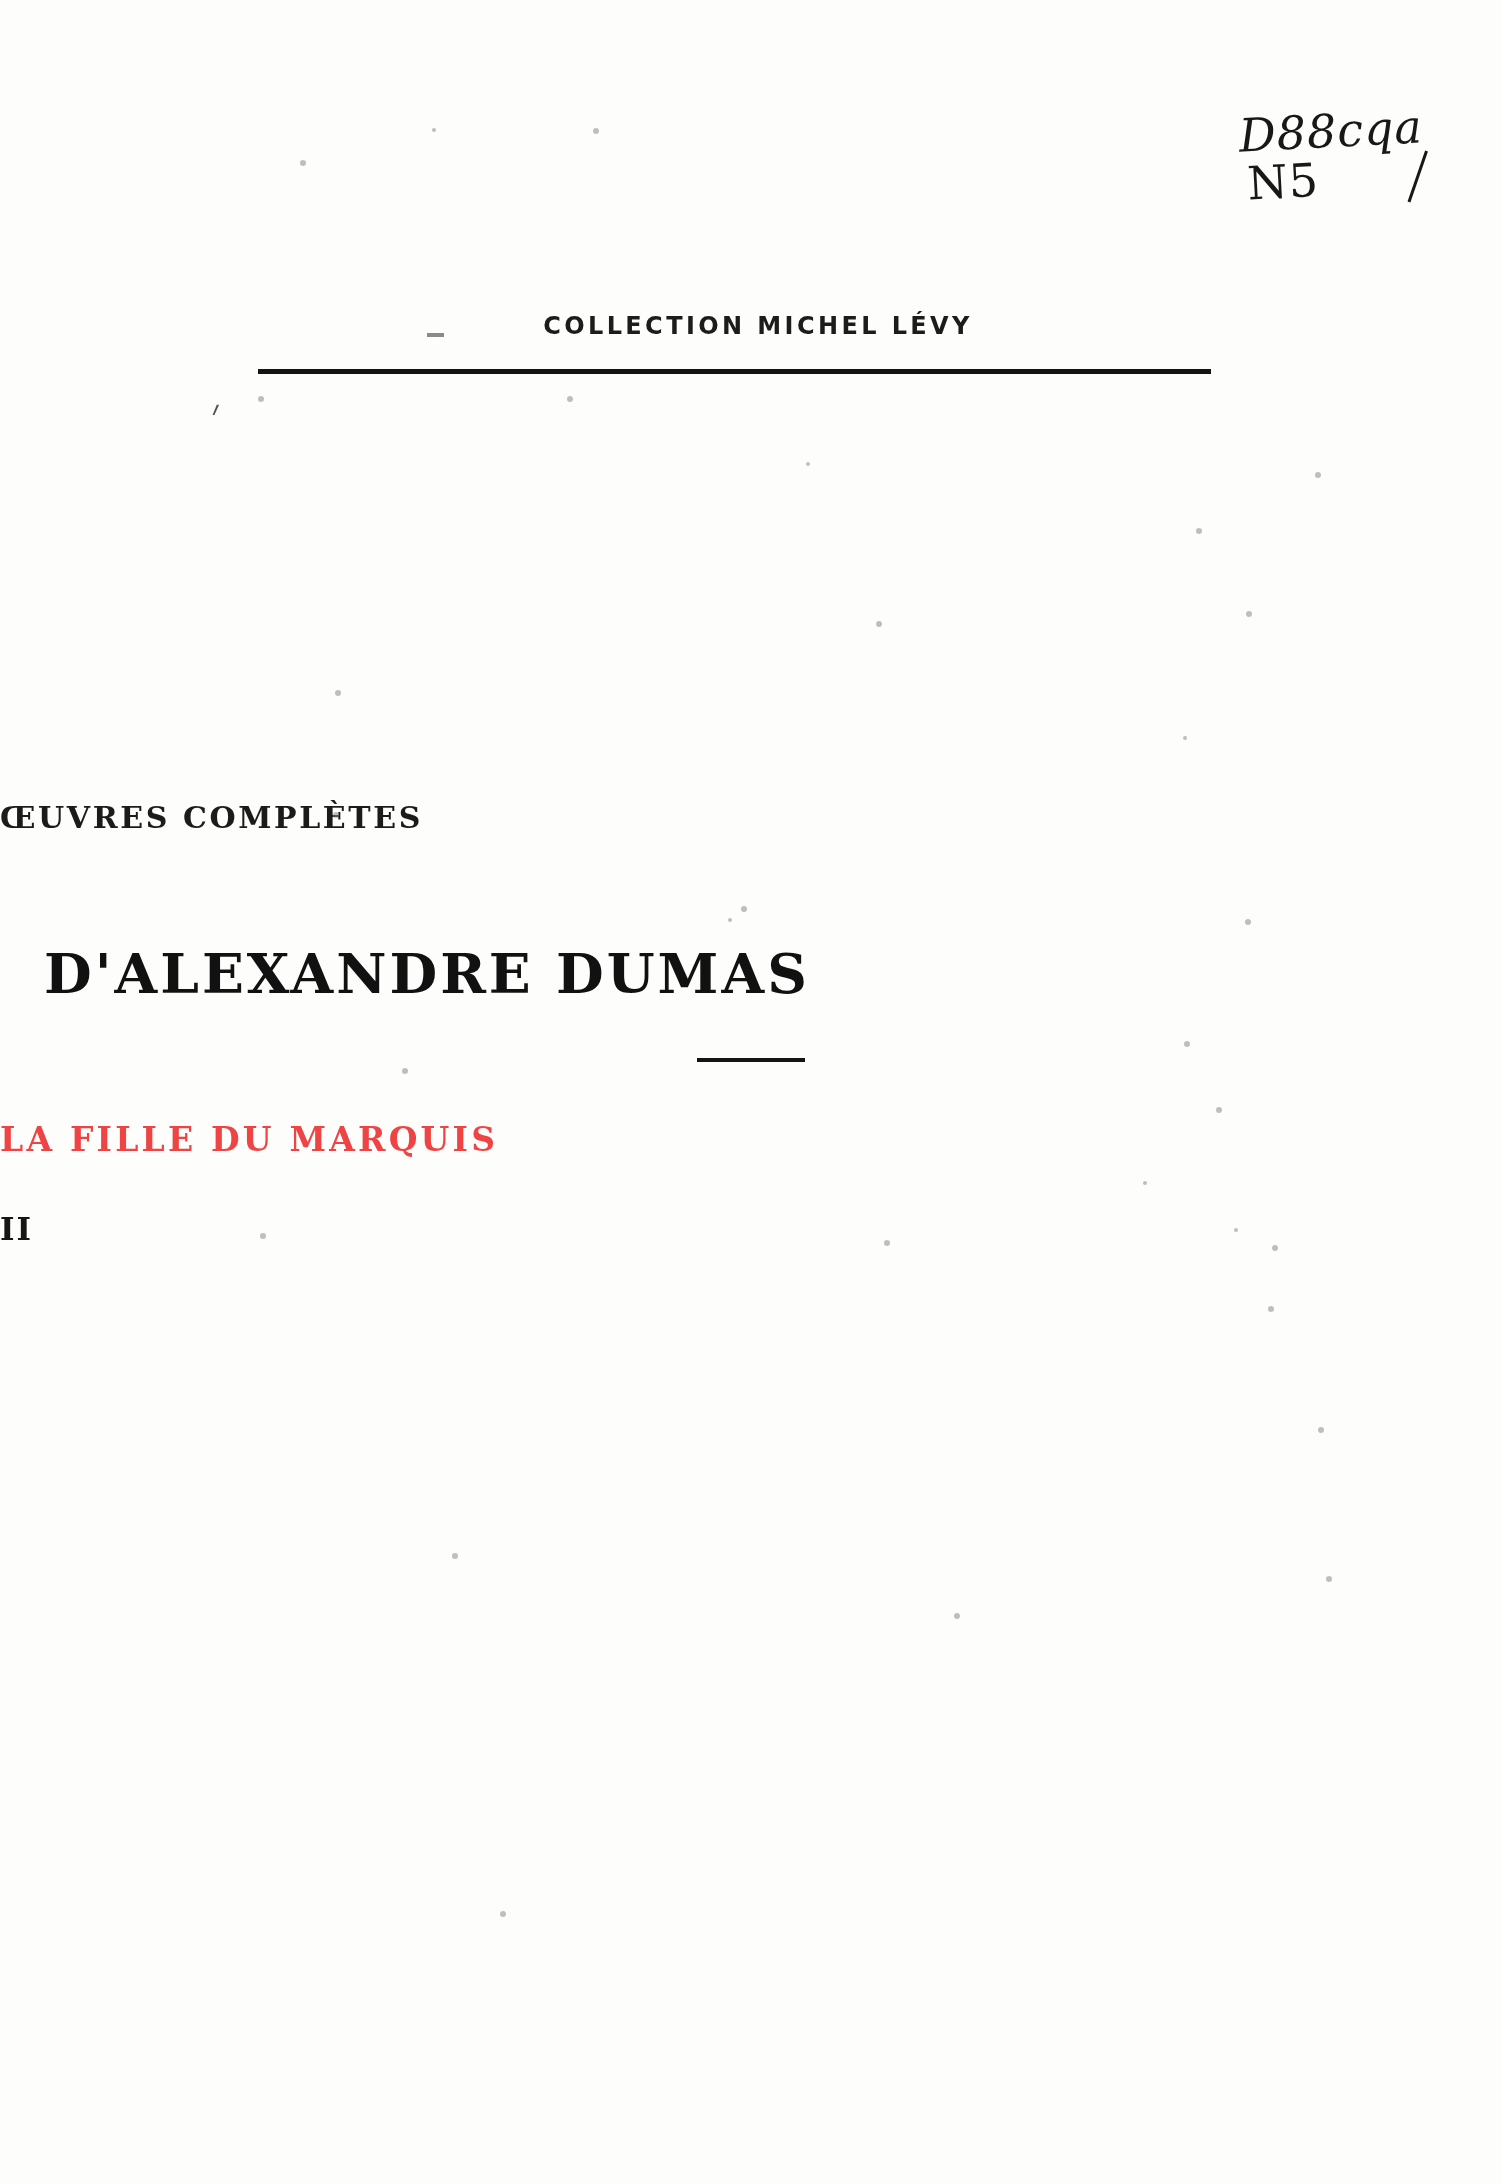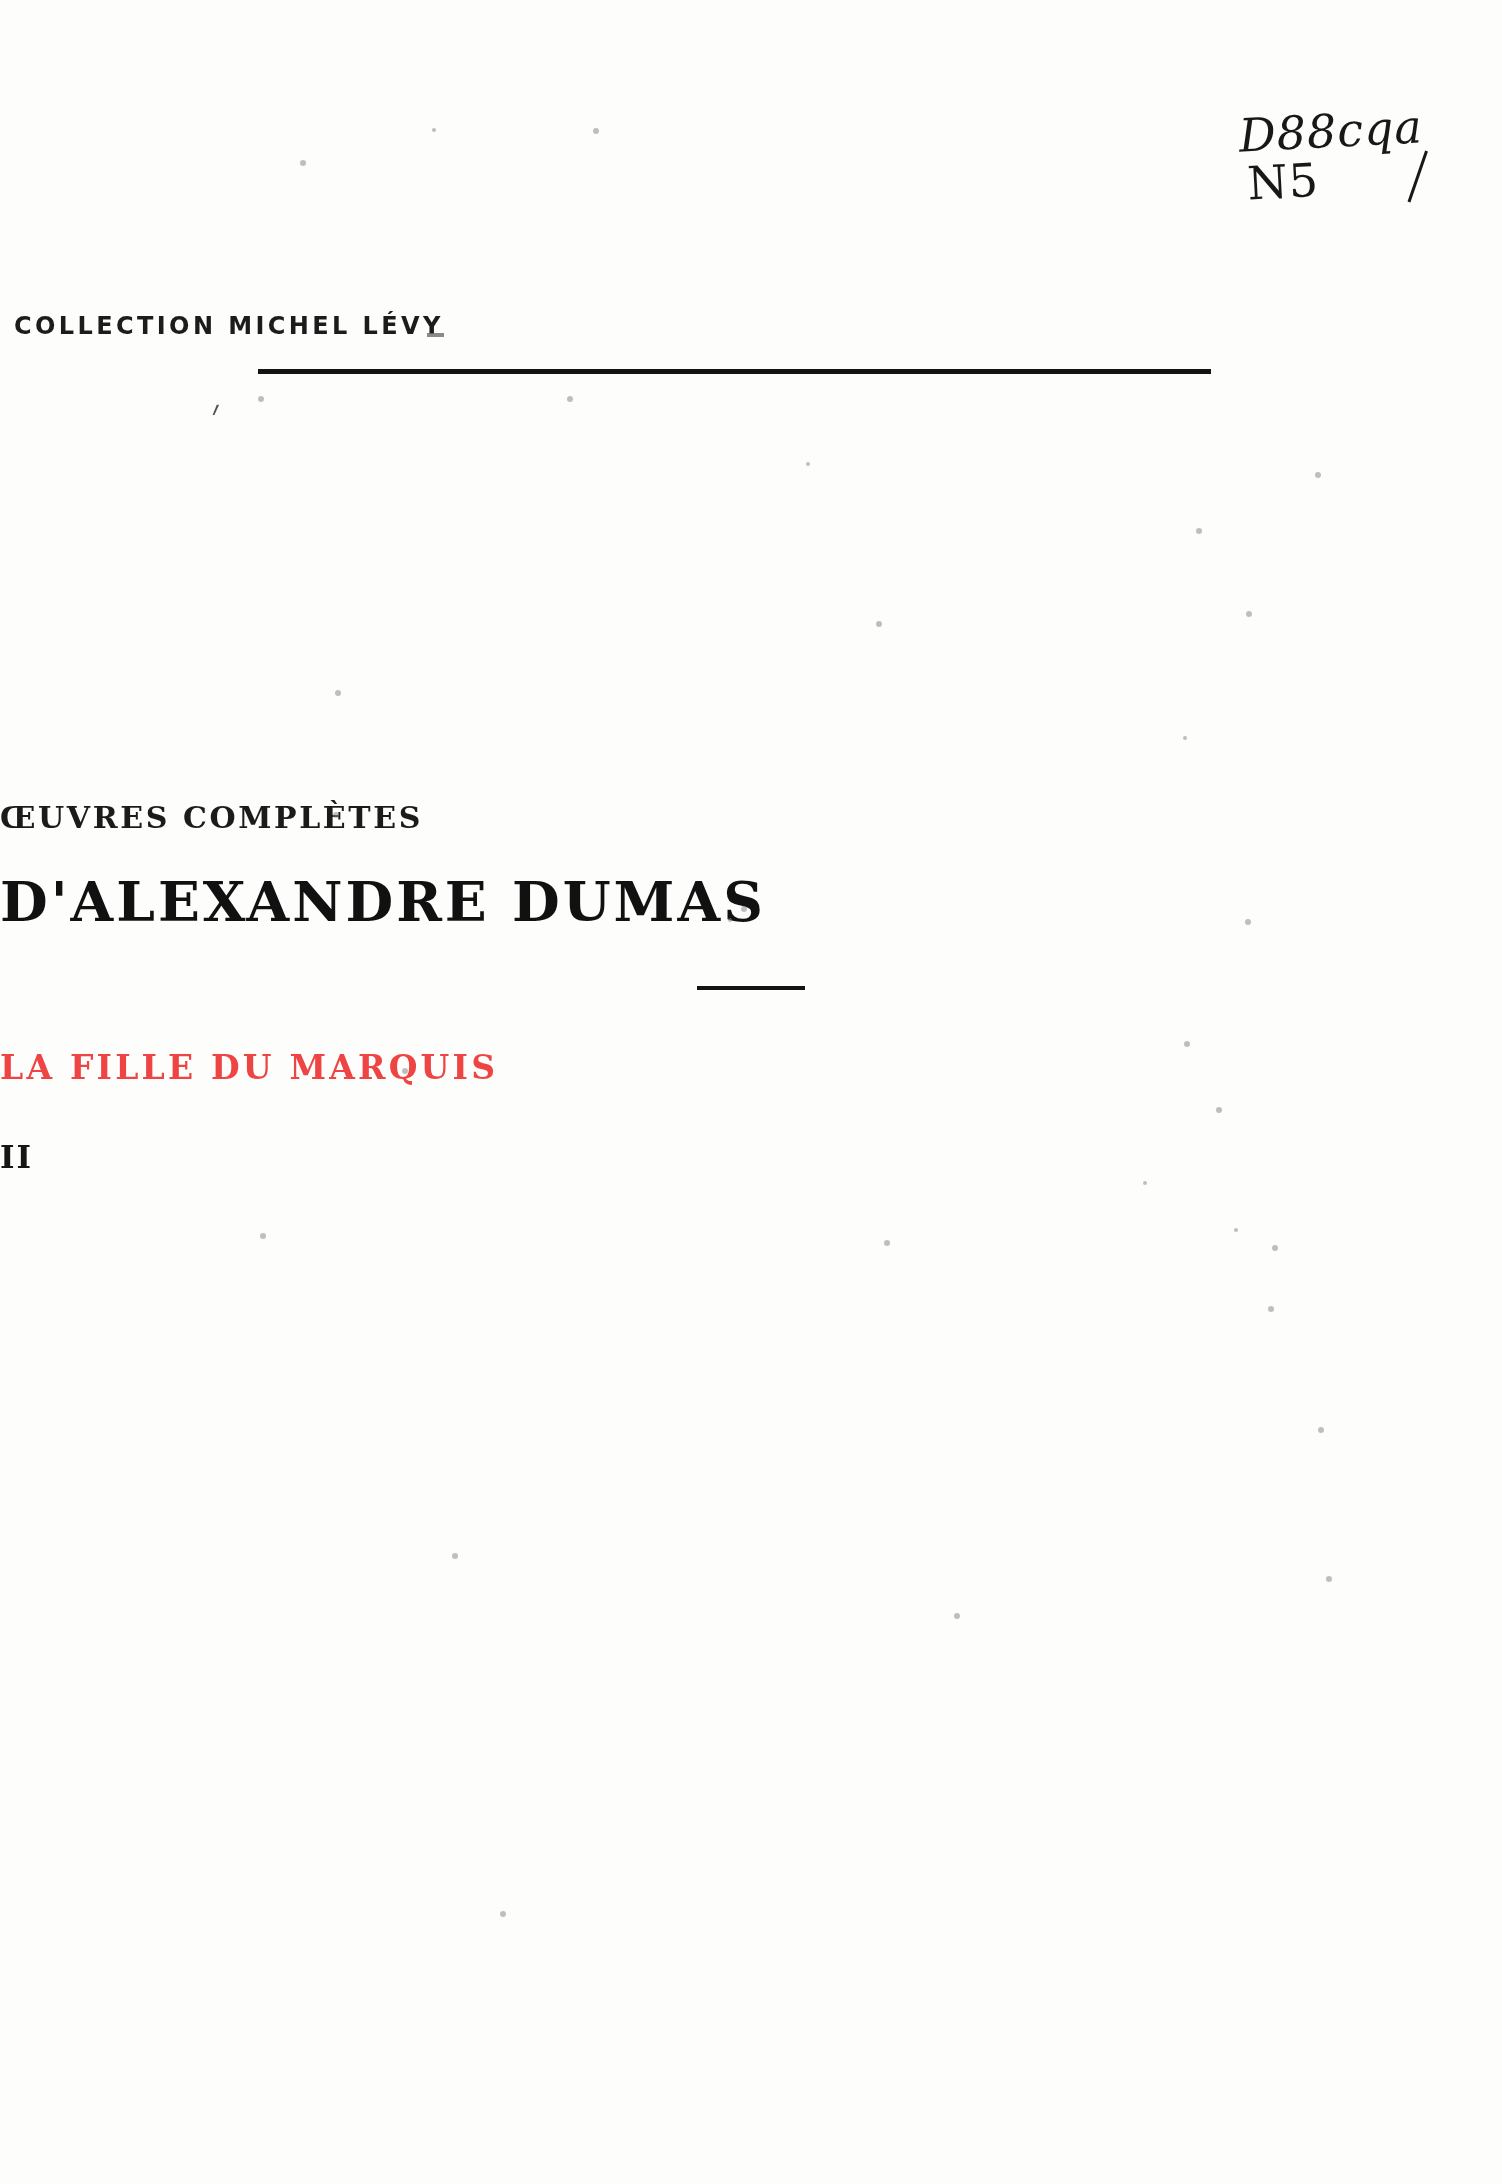--- a/index.html
+++ b/index.html
@@ -69,20 +69,21 @@
     background: #181818;
     transform: rotate(22deg);
   }
 
   
   .collection {
     position: absolute;
     left: 0;
     right: 0;
     top: 312px;
+    text-align: center;
   }
   .collection-text {
     font-family: "DejaVu Sans", sans-serif;
     font-weight: bold;
     font-size: 24px;
     letter-spacing: 3.4px;
     color: #1c1c1c;
     display: inline-block;
     margin-left: 14px;
   }
@@ -104,27 +105,28 @@
     text-align: left;
   }
   .oeuvres {
     font-family: "DejaVu Serif", serif;
     font-size: 30px;
     letter-spacing: 2.6px;
     font-weight: bold;
     color: #1b1b1b;
   }
   .author {
-    margin-top: 34px;
+    margin-top: 106px;
     font-family: "DejaVu Serif", serif;
     font-size: 55px;
     font-weight: bold;
     letter-spacing: 3px;
     color: #111111;
     white-space: nowrap;
+    padding-left: 44px;
   }
   .rule-mid {
     margin: 52px auto 0 auto;
     width: 108px;
     height: 4px;
     background: #141414;
   }
   .worktitle {
     margin-top: 58px;
     font-family: "DejaVu Serif", serif;

